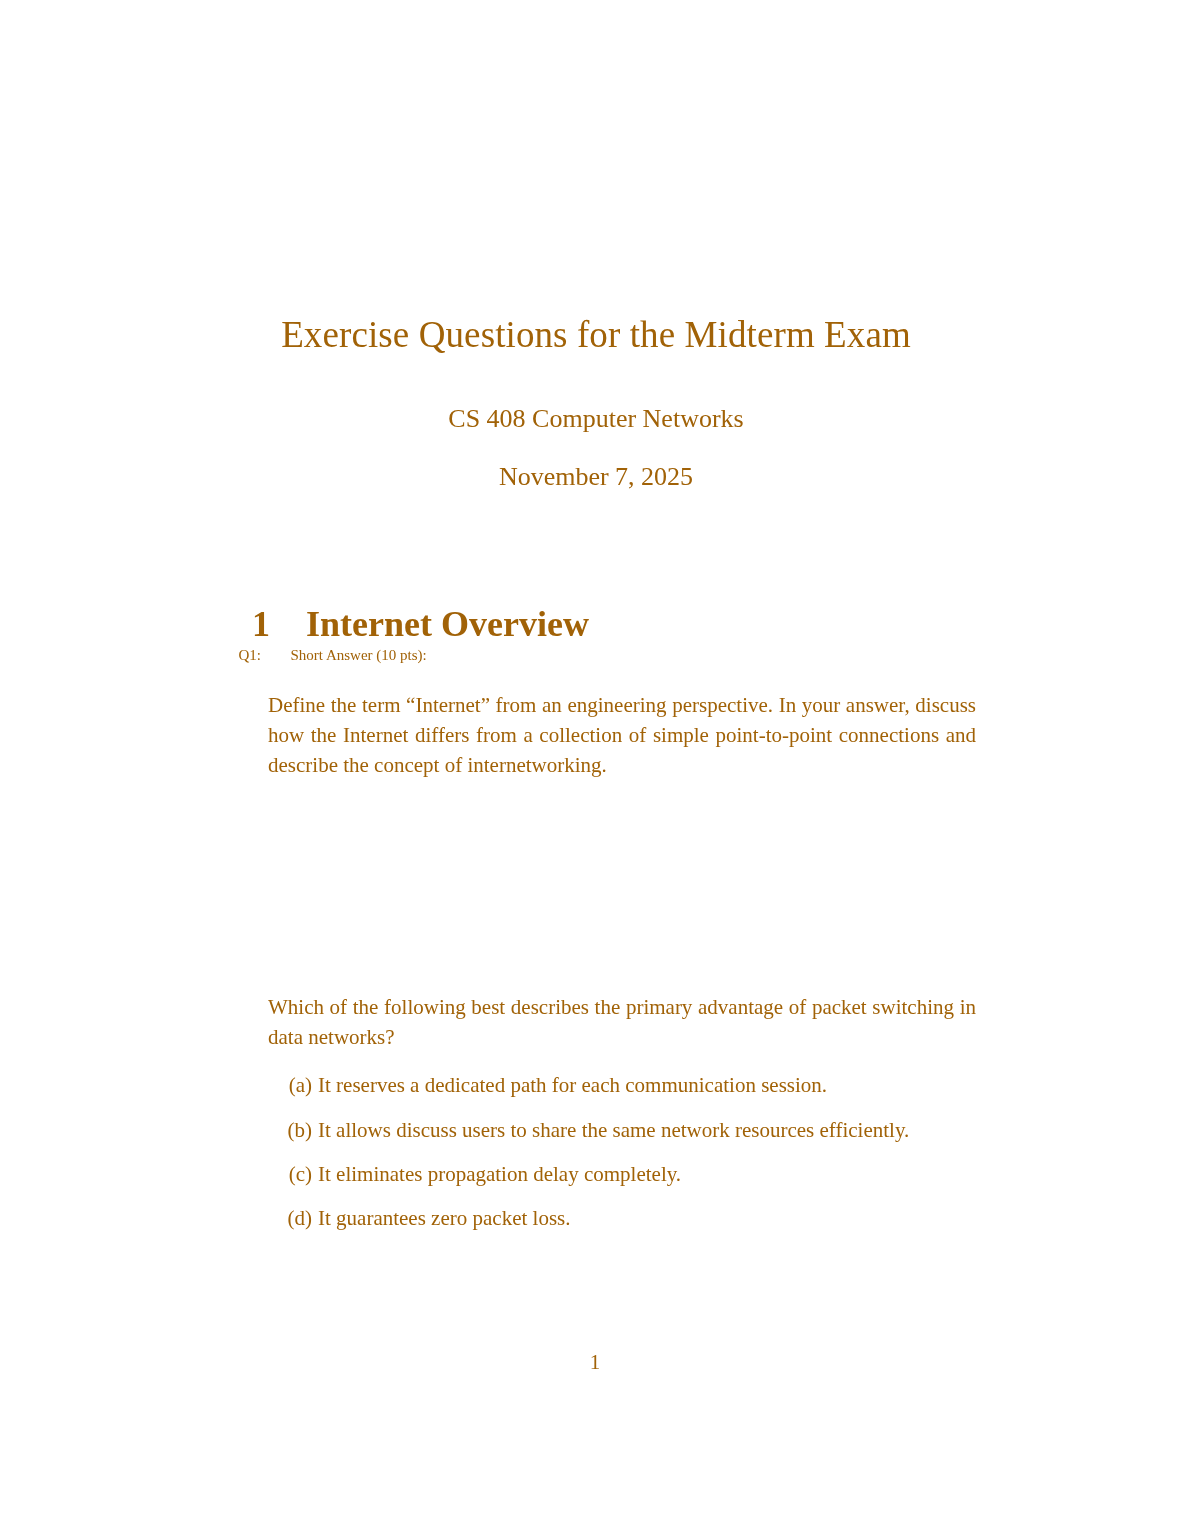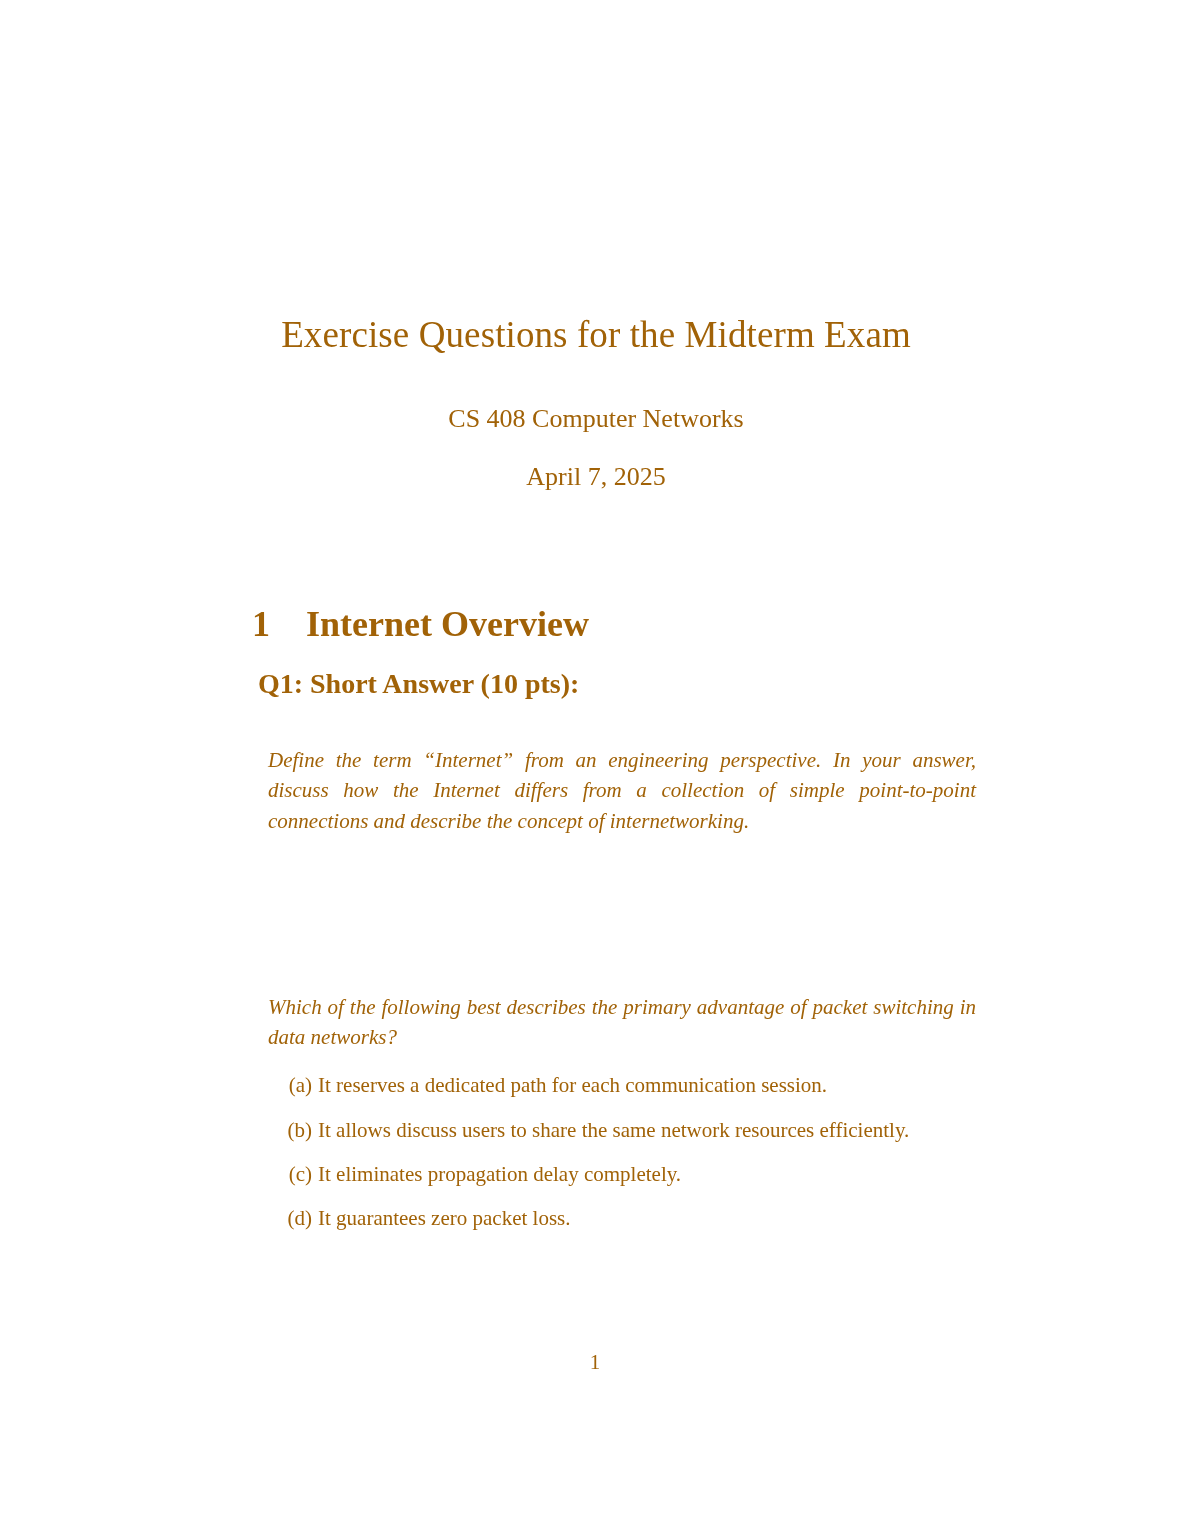--- a/index.html
+++ b/index.html
@@ -66,36 +66,35 @@
   .section-heading .sec-num { display: inline-block; width: 54px; }
 
   
   .question {
     position: absolute;
     left: 216px;
     width: 760px;
   }
 
   .q-label {
-    font-size: 28px;
-    font-weight: bold;
+    font-size: 15px;
+    font-weight: normal;
     line-height: 1.42;
     white-space: pre;
   }
   .q-label .q-num { display: inline-block; width: 52px; }
 
   .q-body {
     font-size: 21px;
     line-height: 1.44;
     text-align: justify;
     text-justify: inter-word;
     margin-left: 52px;
     margin-top: 2px;
     hyphens: manual;
-    font-style: italic;
   }
 
   #question-1 { top: 612px; }
   #question-2 { top: 978px; }
 
   
   .choice-list {
     margin-top: 18px;
     margin-left: 52px;
     padding: 0;
@@ -138,21 +137,21 @@
   }
 </style>
 </head>
 <body>
 
 <div class="page">
 
   <div class="title-block">
     <h1 class="doc-title">Exercise Questions for the Midterm Exam</h1>
     <div class="doc-subtitle">CS 408 Computer Networks</div>
-    <div class="doc-date">April 7, 2025</div>
+    <div class="doc-date">November 7, 2025</div>
   </div>
 
   <div class="section-heading">
     <span class="sec-num">1</span><span>Internet Overview</span>
   </div>
 
   <div class="question" id="question-1">
     <div class="q-label">
       <span class="q-num">Q1:</span><span>Short Answer (10 pts):</span>
     </div>

